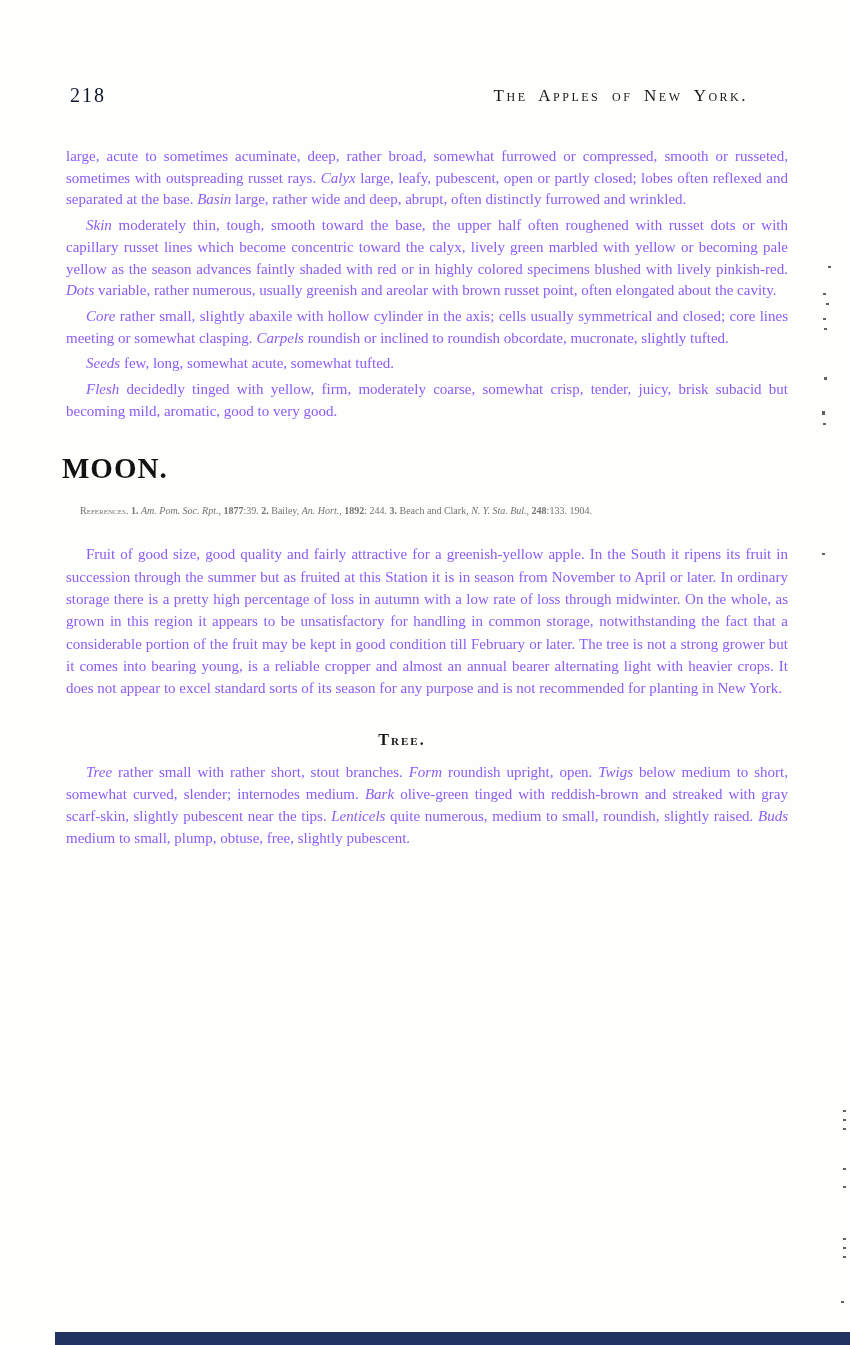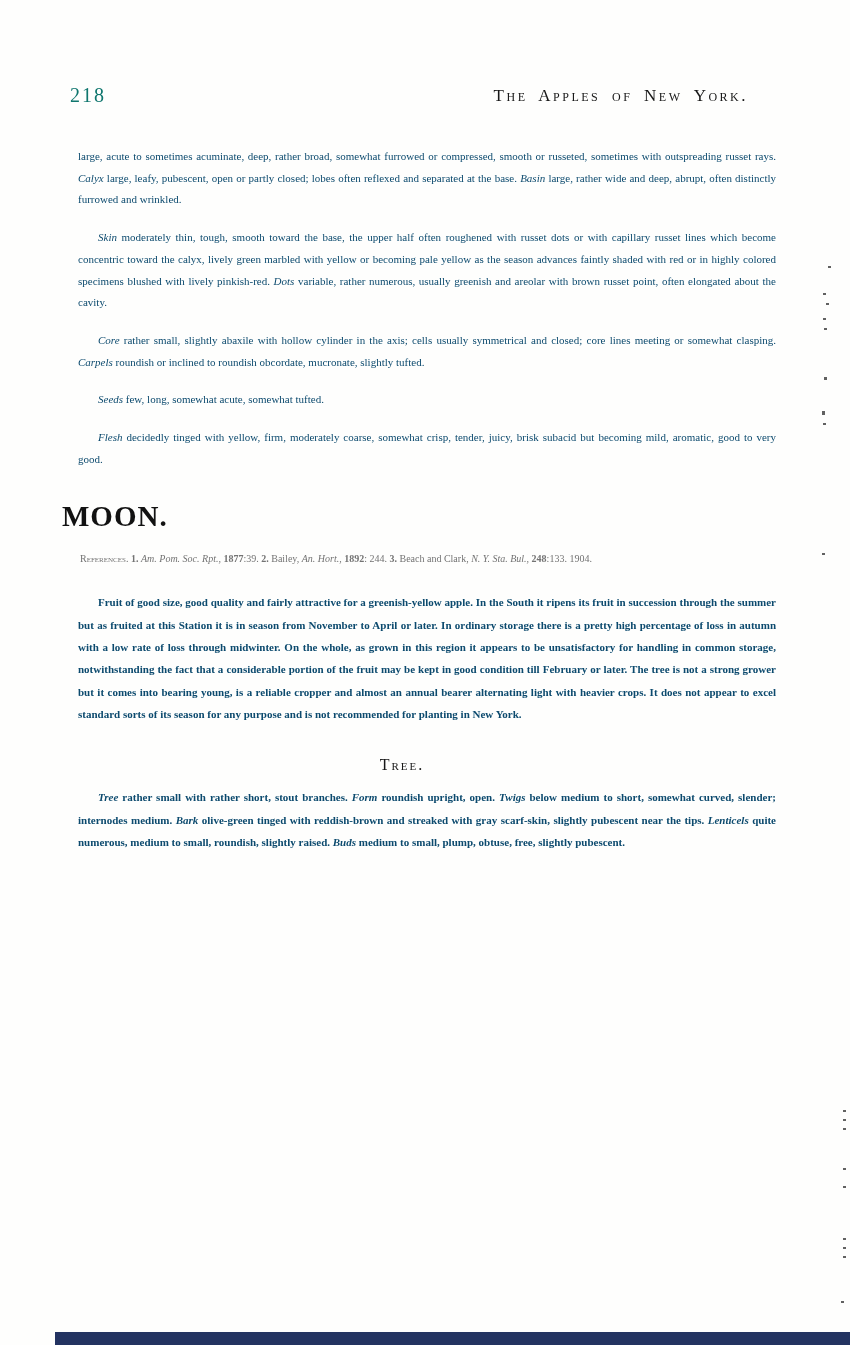--- a/index.html
+++ b/index.html
@@ -10,40 +10,40 @@
     color:#1c1c1c;
     position:relative;
     overflow:hidden;
   }
   .page{position:absolute;inset:0;background:#fefefd;}
   .text-col{position:absolute;left:62px;width:730px;top:0;}
   
   .running-head{position:relative;height:28px;margin-top:84px;}
   .page-number{
     position:absolute;left:8px;top:0;
-    font-size:20px;letter-spacing:2px;color:#0f766e;
+    font-size:20px;letter-spacing:2px;color:#0f172a;
   }
   .running-title{
     position:absolute;left:0;right:44px;top:2px;
     text-align:right;
     font-variant:small-caps;
     font-size:17px;letter-spacing:2.5px;word-spacing:5px;
     color:#171717;
   }
   
   .para{
-    margin:16px;
-    font-size:11px;line-height:21.7px;
+    margin:4px;
+    font-size:15px;line-height:21.7px;
     text-align:justify;
     text-indent:20px;
-    color:#0c4a6e;
+    color:#8b5cf6;
   }
   .no-indent{text-indent:0;}
   .description{margin-top:34px;}
-  .main-body .para{line-height:22.3px;font-weight:bold;}
+  .main-body .para{line-height:22.3px;}
   
   .variety-heading{
     margin:30px 50px 0 0;
     font-size:29px;font-weight:bold;letter-spacing:1px;
     color:#121212;
   }
   
   .references{
     margin:14px 0 0 0;
     font-size:10px;line-height:23px;
@@ -51,21 +51,21 @@
     color:#737373;
   }
   .references .sc,.sc{font-variant:small-caps;}
   .fruit-para{margin-top:21px;}
   .historical-para{margin-top:11px;}
   
   .tree-heading{
     margin:31px 50px 0 0;
     text-align:center;
     font-variant:small-caps;
-    font-weight:normal;
+    font-weight:bold;
     font-size:16px;letter-spacing:2px;
     color:#171717;
   }
   .tree-para{margin-top:12px;}
   b{font-weight:bold;}
   i{font-style:italic;}
   
   .speck{position:absolute;background:#3a3a3a;width:3px;height:2px;opacity:.8;}
   
   .bottom-bar{

